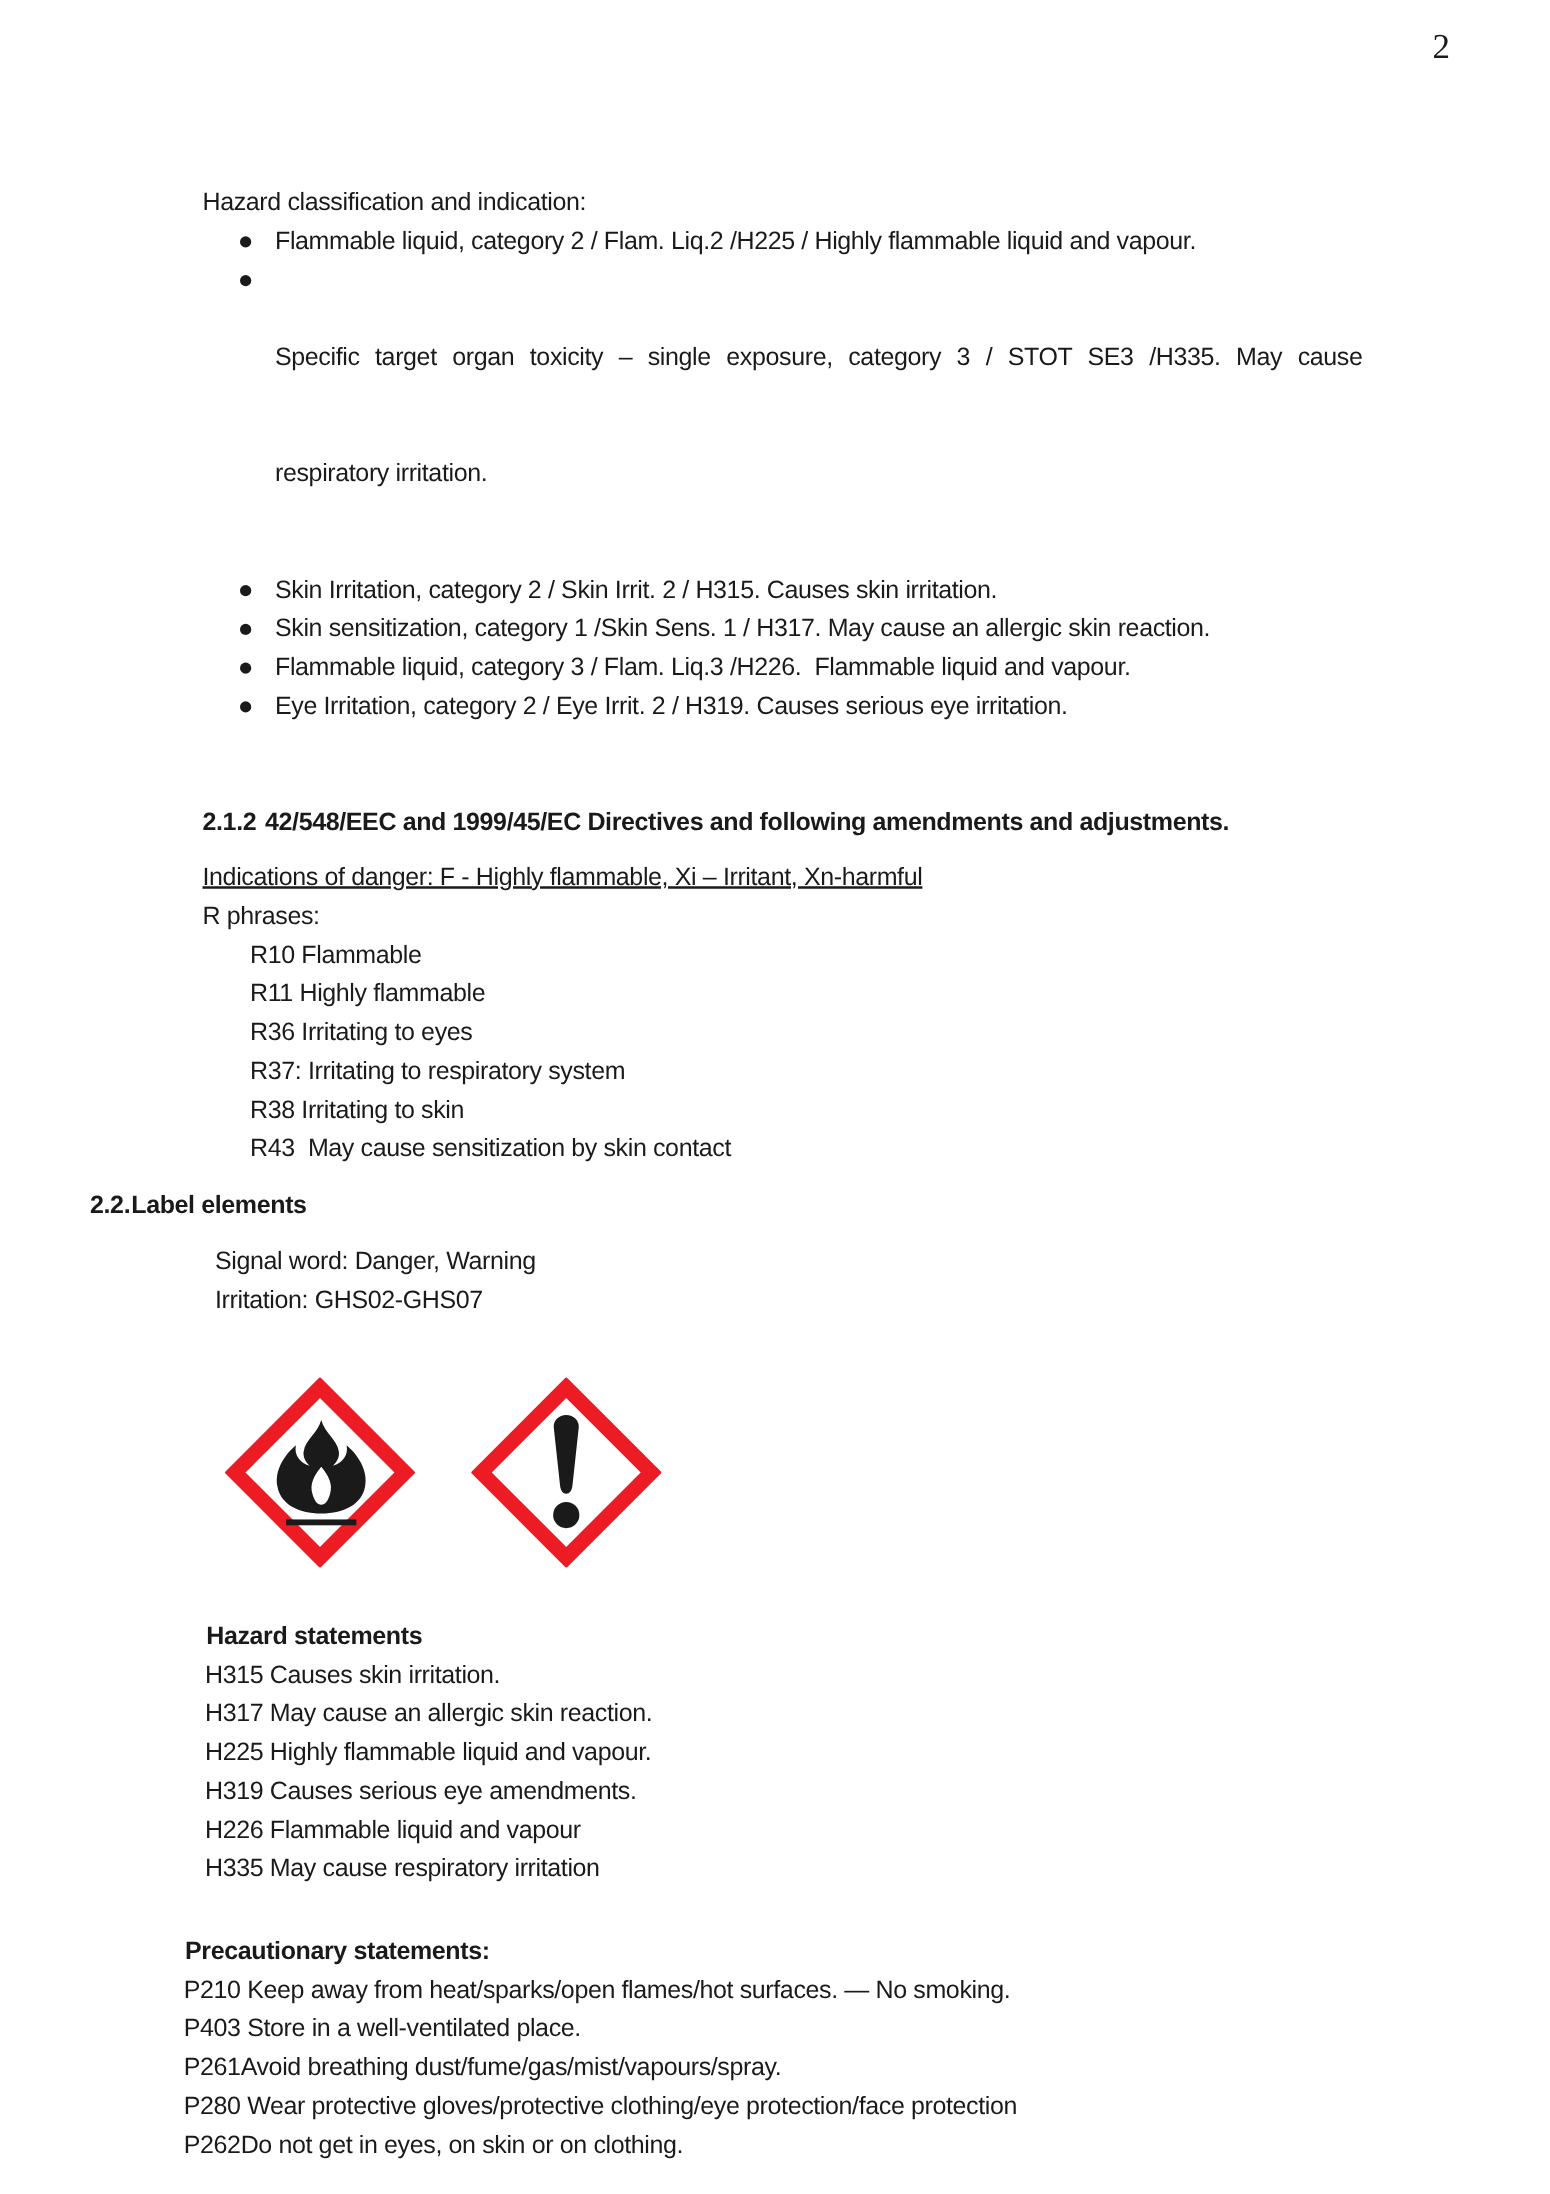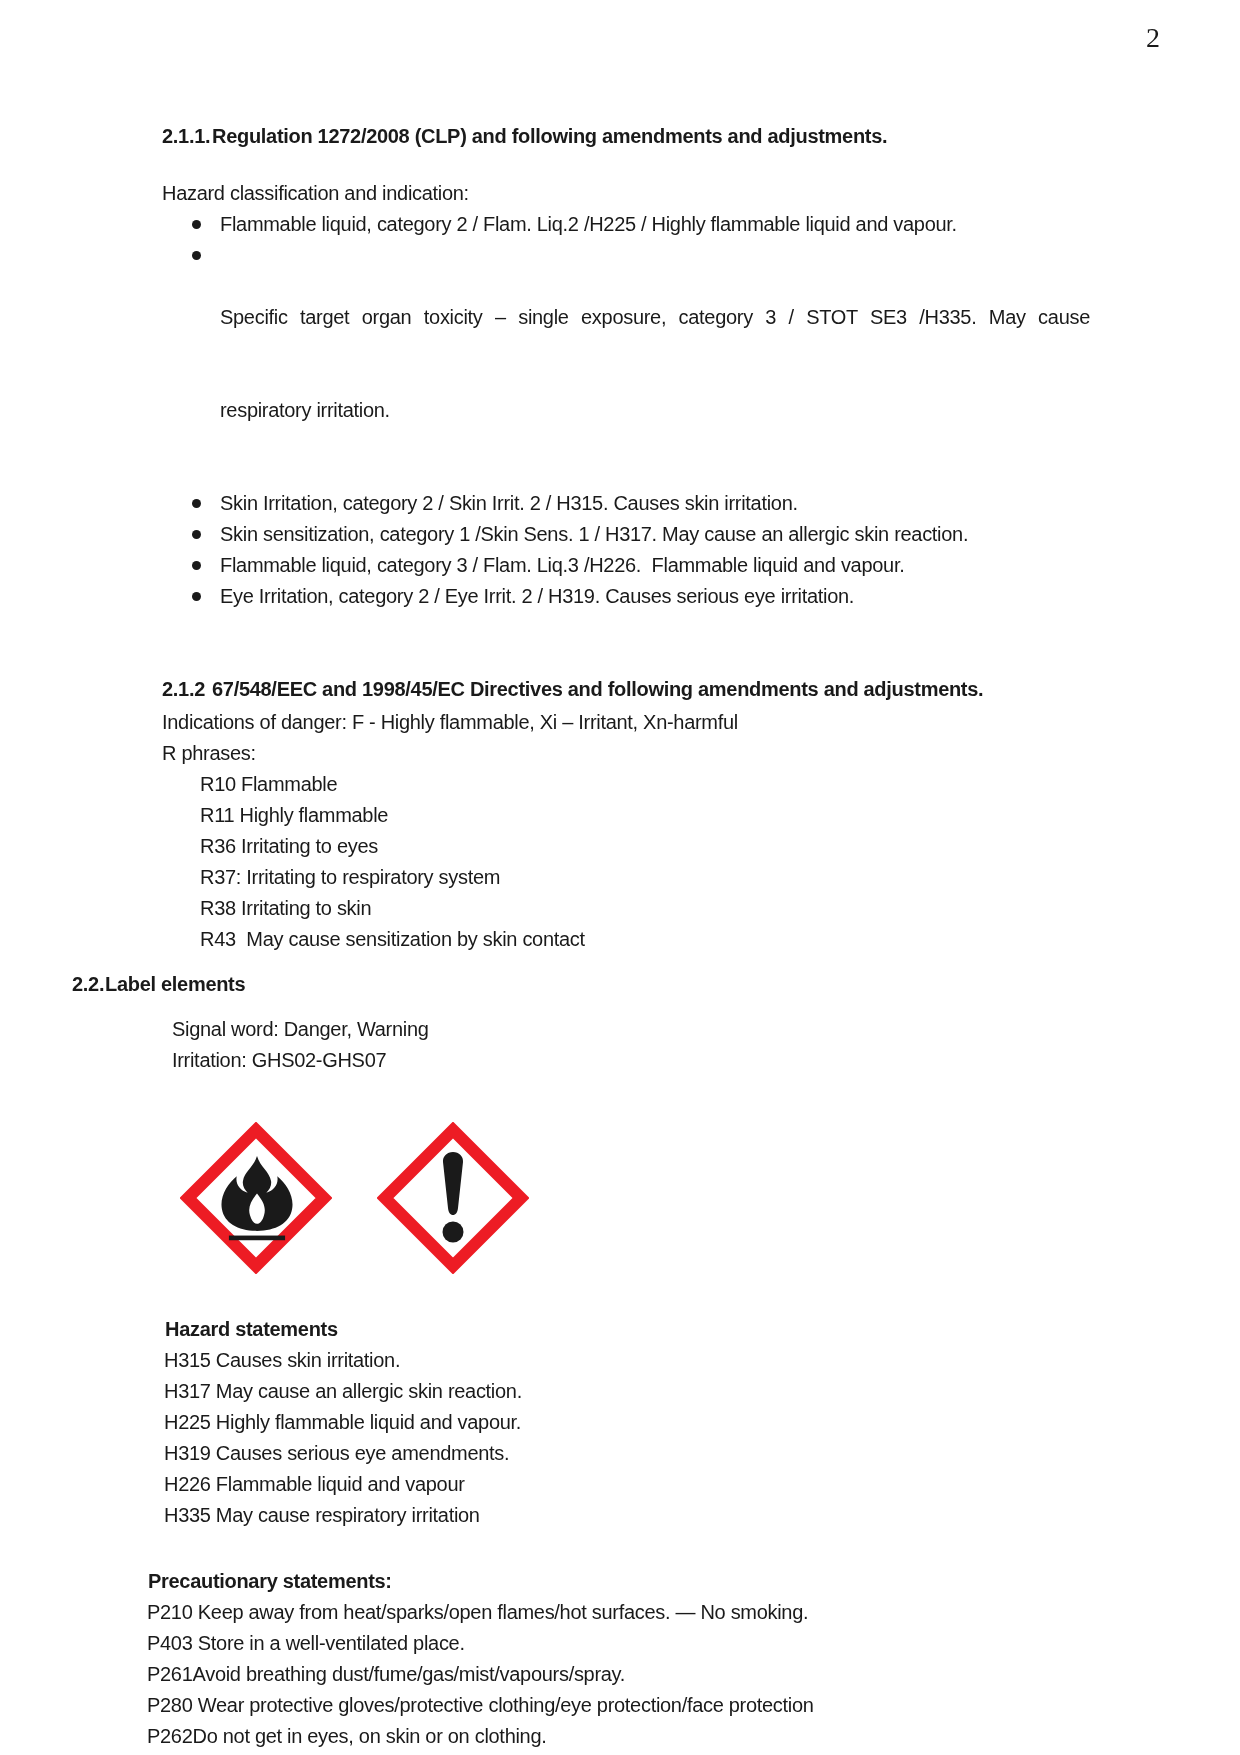--- a/index.html
+++ b/index.html
@@ -22,21 +22,21 @@
 
   ul.bullets { list-style:none; margin:0; padding:0; }
   ul.bullets li { position:relative; padding-left:58px; white-space:pre-wrap; }
   ul.bullets li::before {
     content:""; position:absolute; left:30px; top:11px;
     width:9px; height:9px; border-radius:50%; background:#1a1a1a;
   }
   .j1 { text-align:justify; text-align-last:justify; white-space:normal; }
 
   .sec-212 { margin-top:62px; }
-  .indications { margin-top:2px; }
+  .indications { margin-top:13px;text-decoration:underline; }
   .rlist { margin-left:38px; }
 
   .sec-22 { margin-top:14px; margin-left:-90px; }
   .signal-word { margin-top:14px; margin-left:10px; }
   .picto-label { margin-left:10px; }
 
   .picto-row { margin-top:46px; margin-left:18px; display:flex; gap:45px; height:152px; }
   .picto { width:152px; height:152px; }
 
   .hstmt-head { margin-top:40px; margin-left:3px; }
@@ -46,37 +46,36 @@
 </style>
 </head>
 <body>
 
 <div class="page">
 
   <div class="pageno">2</div>
 
   <div class="content">
 
-    <div class="sec-head"><span class="sec-num">2.1.1.</span><span>Regulation 1272/2008 (CLP) and following amendments and adjustments.</span></div>
 
     <div class="line hazard-class-intro">Hazard classification and indication:</div>
 
     <ul class="bullets">
       <li><span class="line">Flammable liquid, category 2 / Flam. Liq.2 /H225 / Highly flammable liquid and vapour.</span></li>
       <li>
         <div class="j1">Specific target organ toxicity – single exposure, category 3 / STOT SE3 /H335. May cause</div>
         <div class="line">respiratory irritation.</div>
       </li>
       <li><span class="line">Skin Irritation, category 2 / Skin Irrit. 2 / H315. Causes skin irritation.</span></li>
       <li><span class="line">Skin sensitization, category 1 /Skin Sens. 1 / H317. May cause an allergic skin reaction.</span></li>
       <li><span class="line">Flammable liquid, category 3 / Flam. Liq.3 /H226.  Flammable liquid and vapour.</span></li>
       <li><span class="line">Eye Irritation, category 2 / Eye Irrit. 2 / H319. Causes serious eye irritation.</span></li>
     </ul>
 
-    <div class="sec-head sec-212"><span class="sec-num">2.1.2</span><span>67/548/EEC and 1998/45/EC Directives and following amendments and adjustments.</span></div>
+    <div class="sec-head sec-212"><span class="sec-num">2.1.2</span><span>42/548/EEC and 1999/45/EC Directives and following amendments and adjustments.</span></div>
 
     <div class="line indications">Indications of danger: F - Highly flammable, Xi – Irritant, Xn-harmful</div>
     <div class="line">R phrases:</div>
 
     <div class="rlist">
       <div class="line">R10 Flammable</div>
       <div class="line">R11 Highly flammable</div>
       <div class="line">R36 Irritating to eyes</div>
       <div class="line">R37: Irritating to respiratory system</div>
       <div class="line">R38 Irritating to skin</div>

